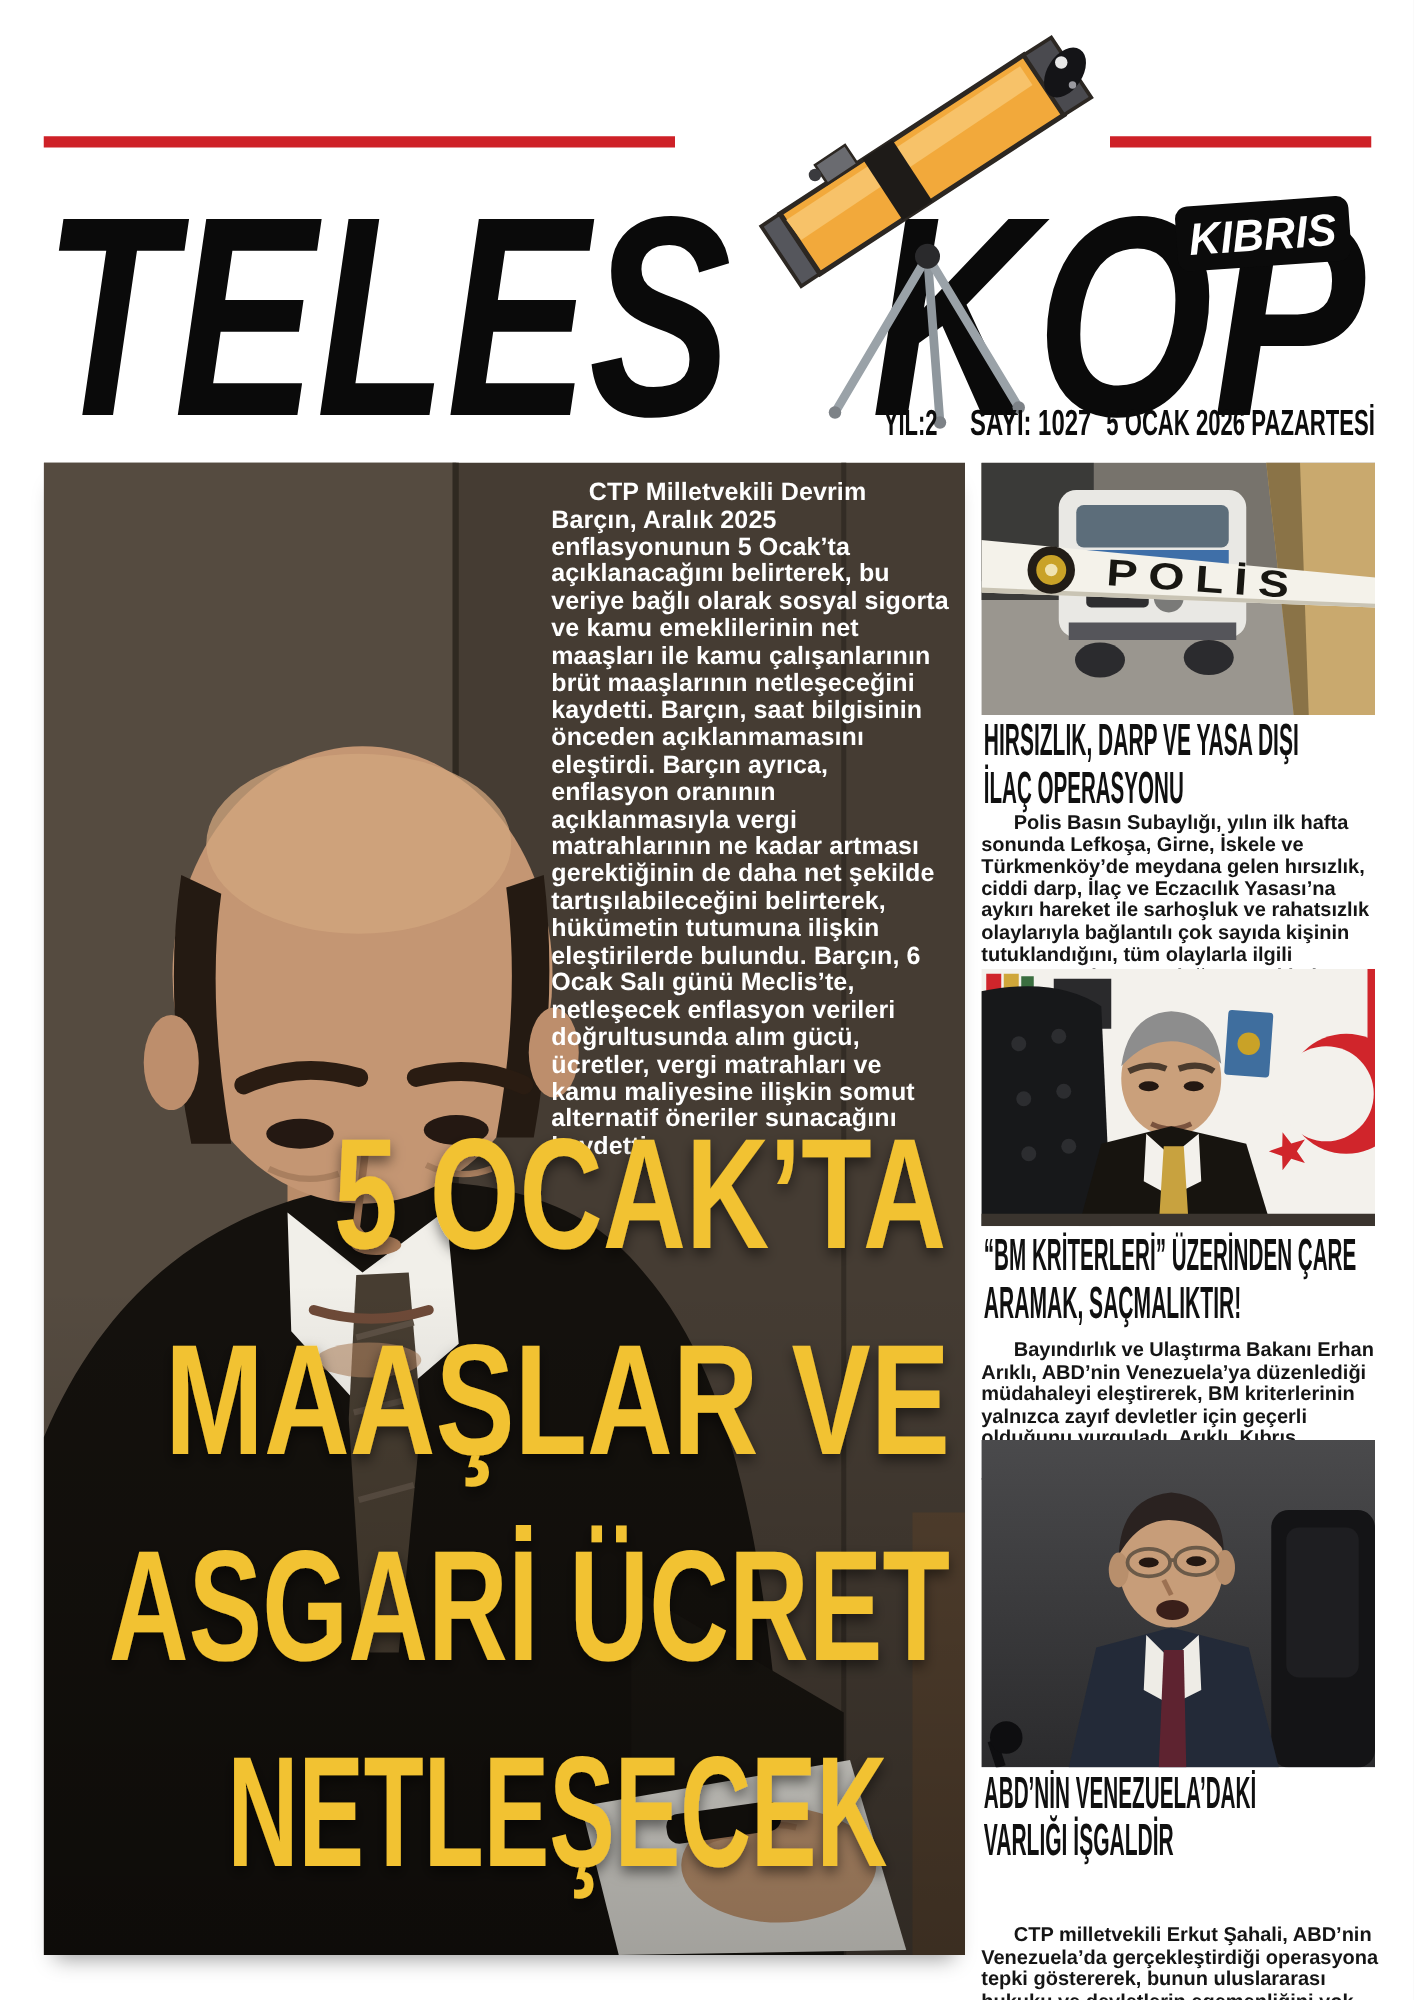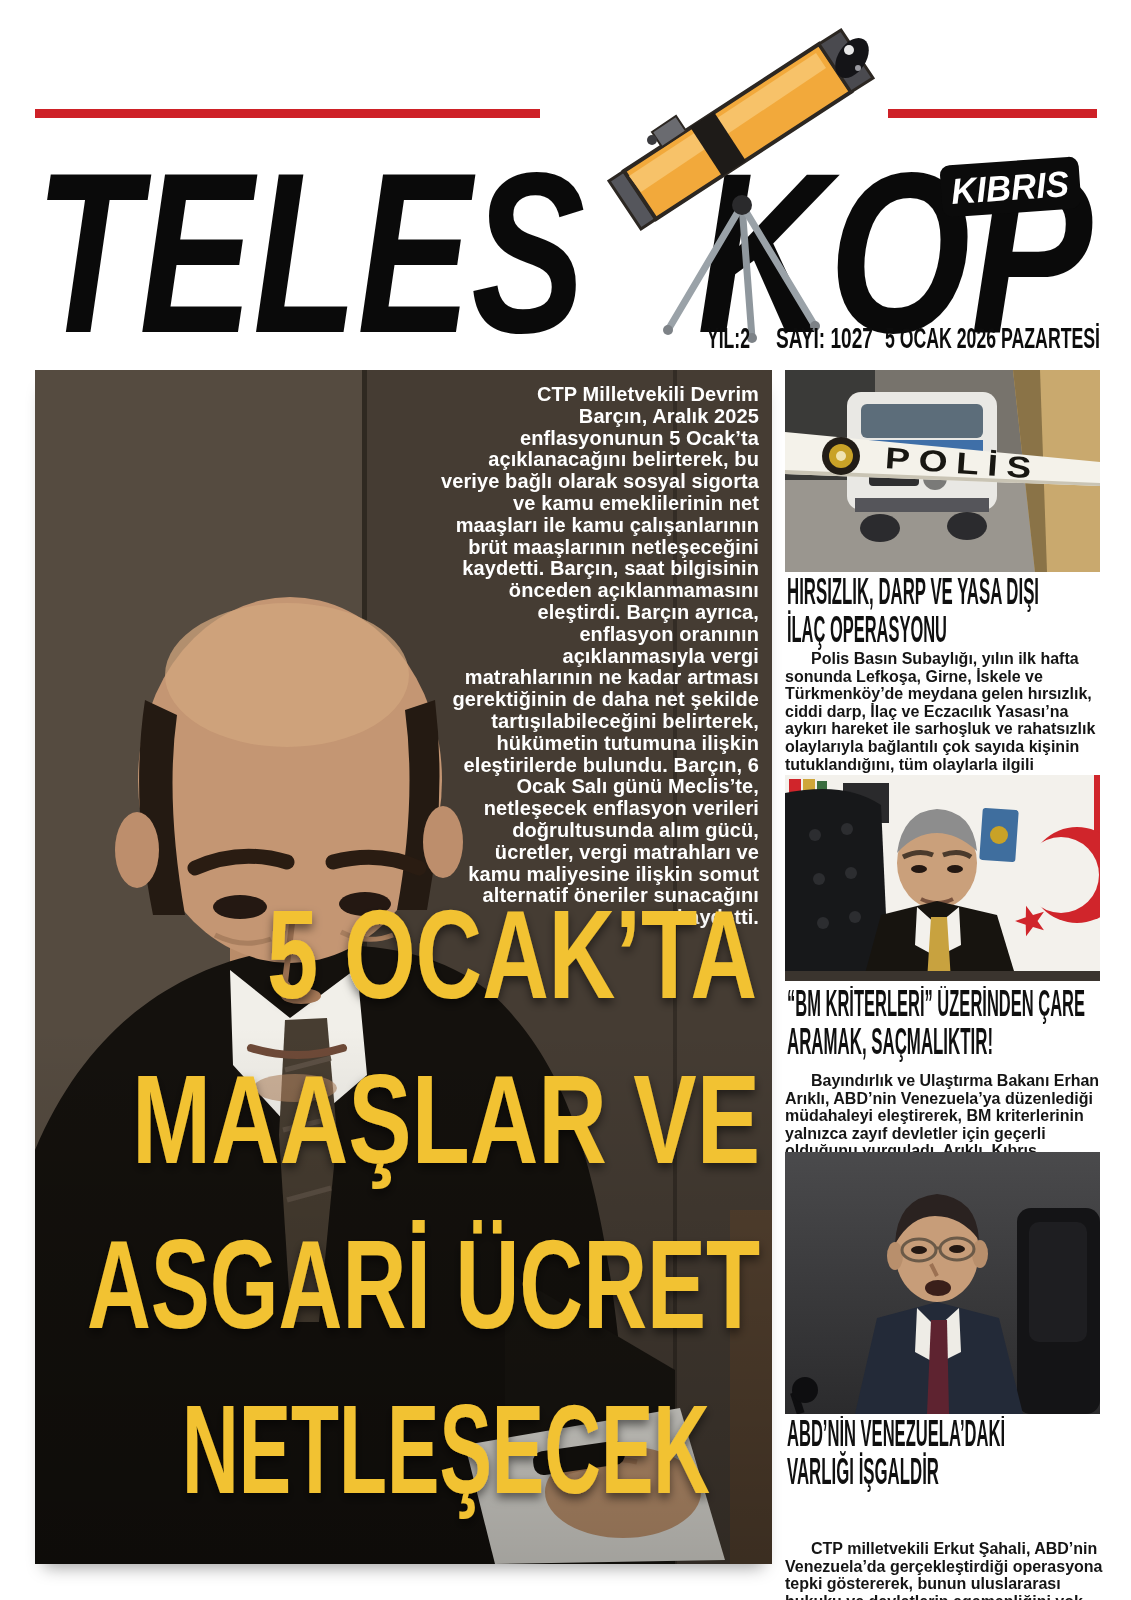--- a/index.html
+++ b/index.html
@@ -18,21 +18,21 @@
   .main-photo{
     position:absolute;left:35px;top:370px;width:737px;height:1194px;
     box-shadow:0 12px 16px -9px rgba(0,0,0,.38);
   }
   .main-photo svg{position:absolute;left:0;top:0;}
   .photo-body{
     position:absolute;left:406px;top:14px;width:318px;
     color:#ffffff;font-weight:bold;font-size:20px;line-height:21.8px;
     letter-spacing:.1px;
   }
-  .photo-body p{margin:0;text-indent:30px;text-align:right;}
+  .photo-body p{margin:0;text-indent:30px;}
   .lead-headline-svg{position:absolute;left:60px;top:880px;width:710px;height:700px;}
   .side-img{position:absolute;left:785px;width:315px;overflow:hidden;}
   .img-police{top:370px;height:202px;}
   .img-arikli{top:775px;height:206px;}
   .img-sahali{top:1152px;height:262px;}
   .side-headline{position:absolute;left:785px;width:320px;height:78px;}
   .hl1{top:574px;}
   .hl2{top:986px;}
   .hl3{top:1416px;}
   .side-body{

